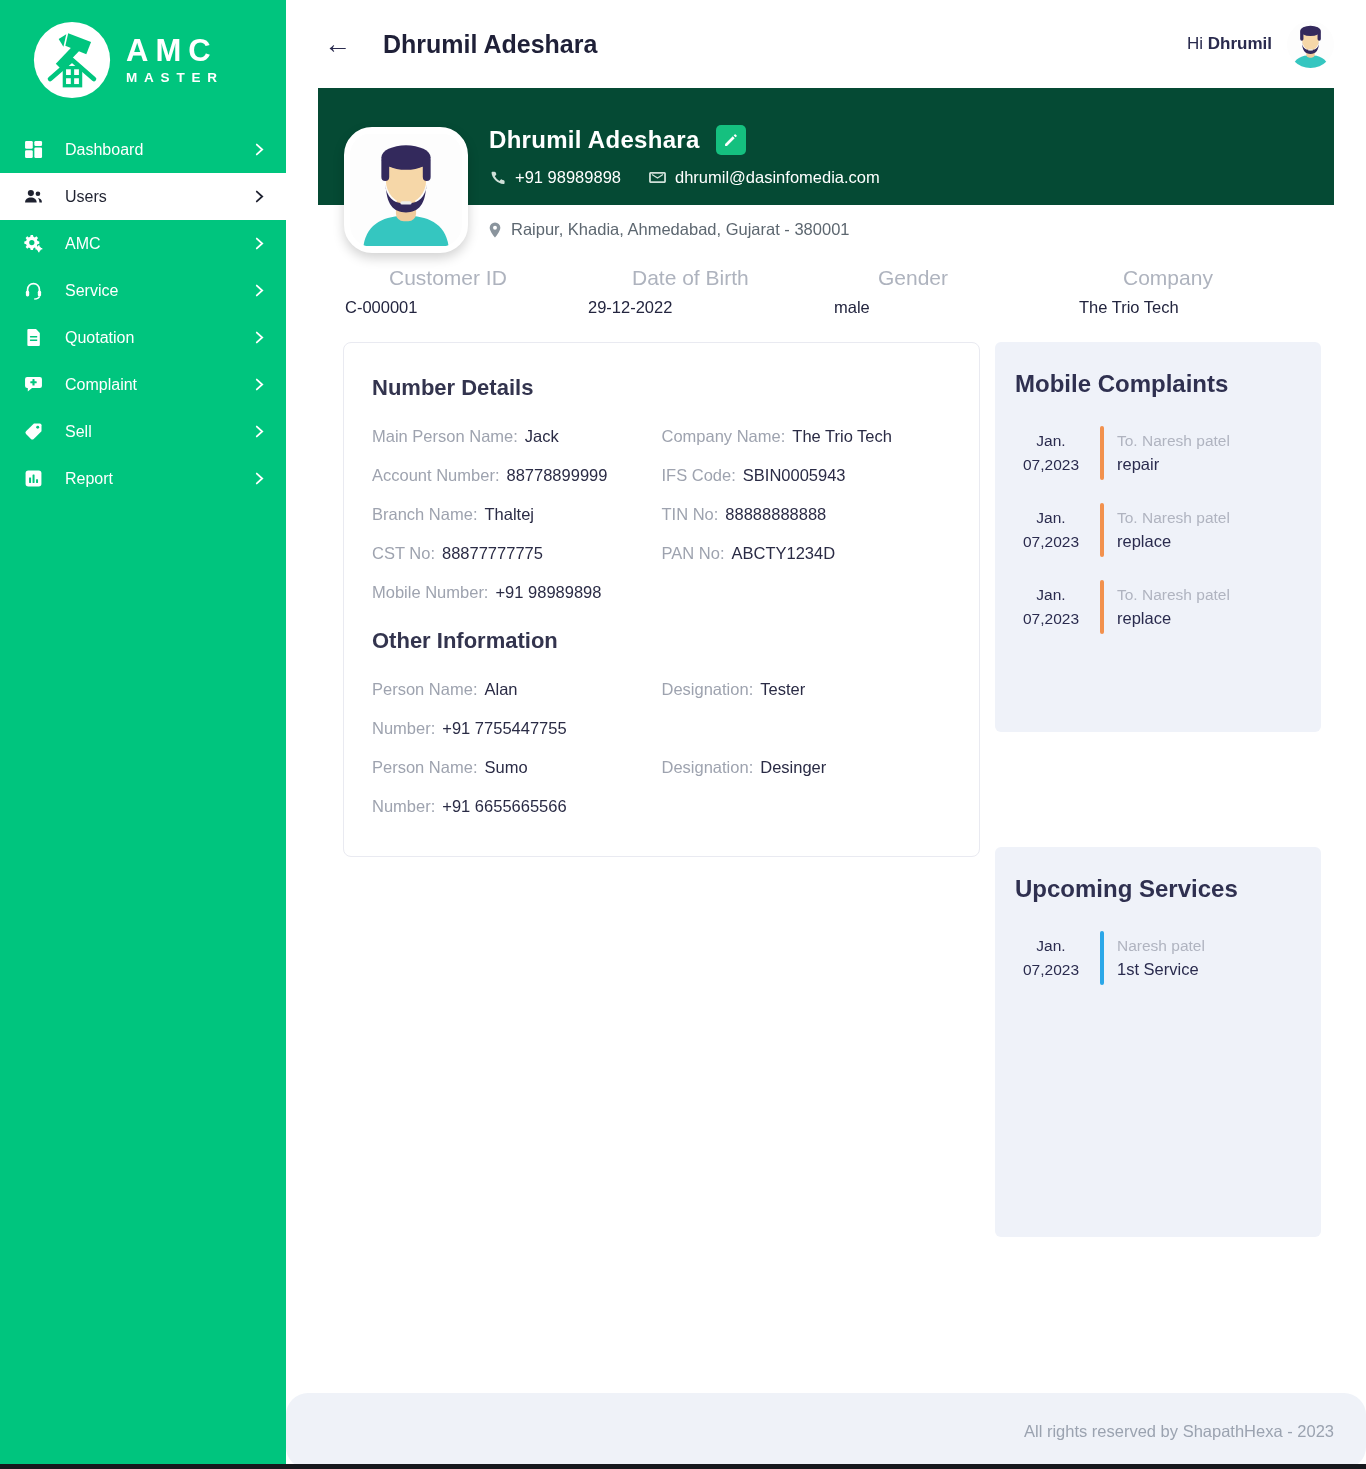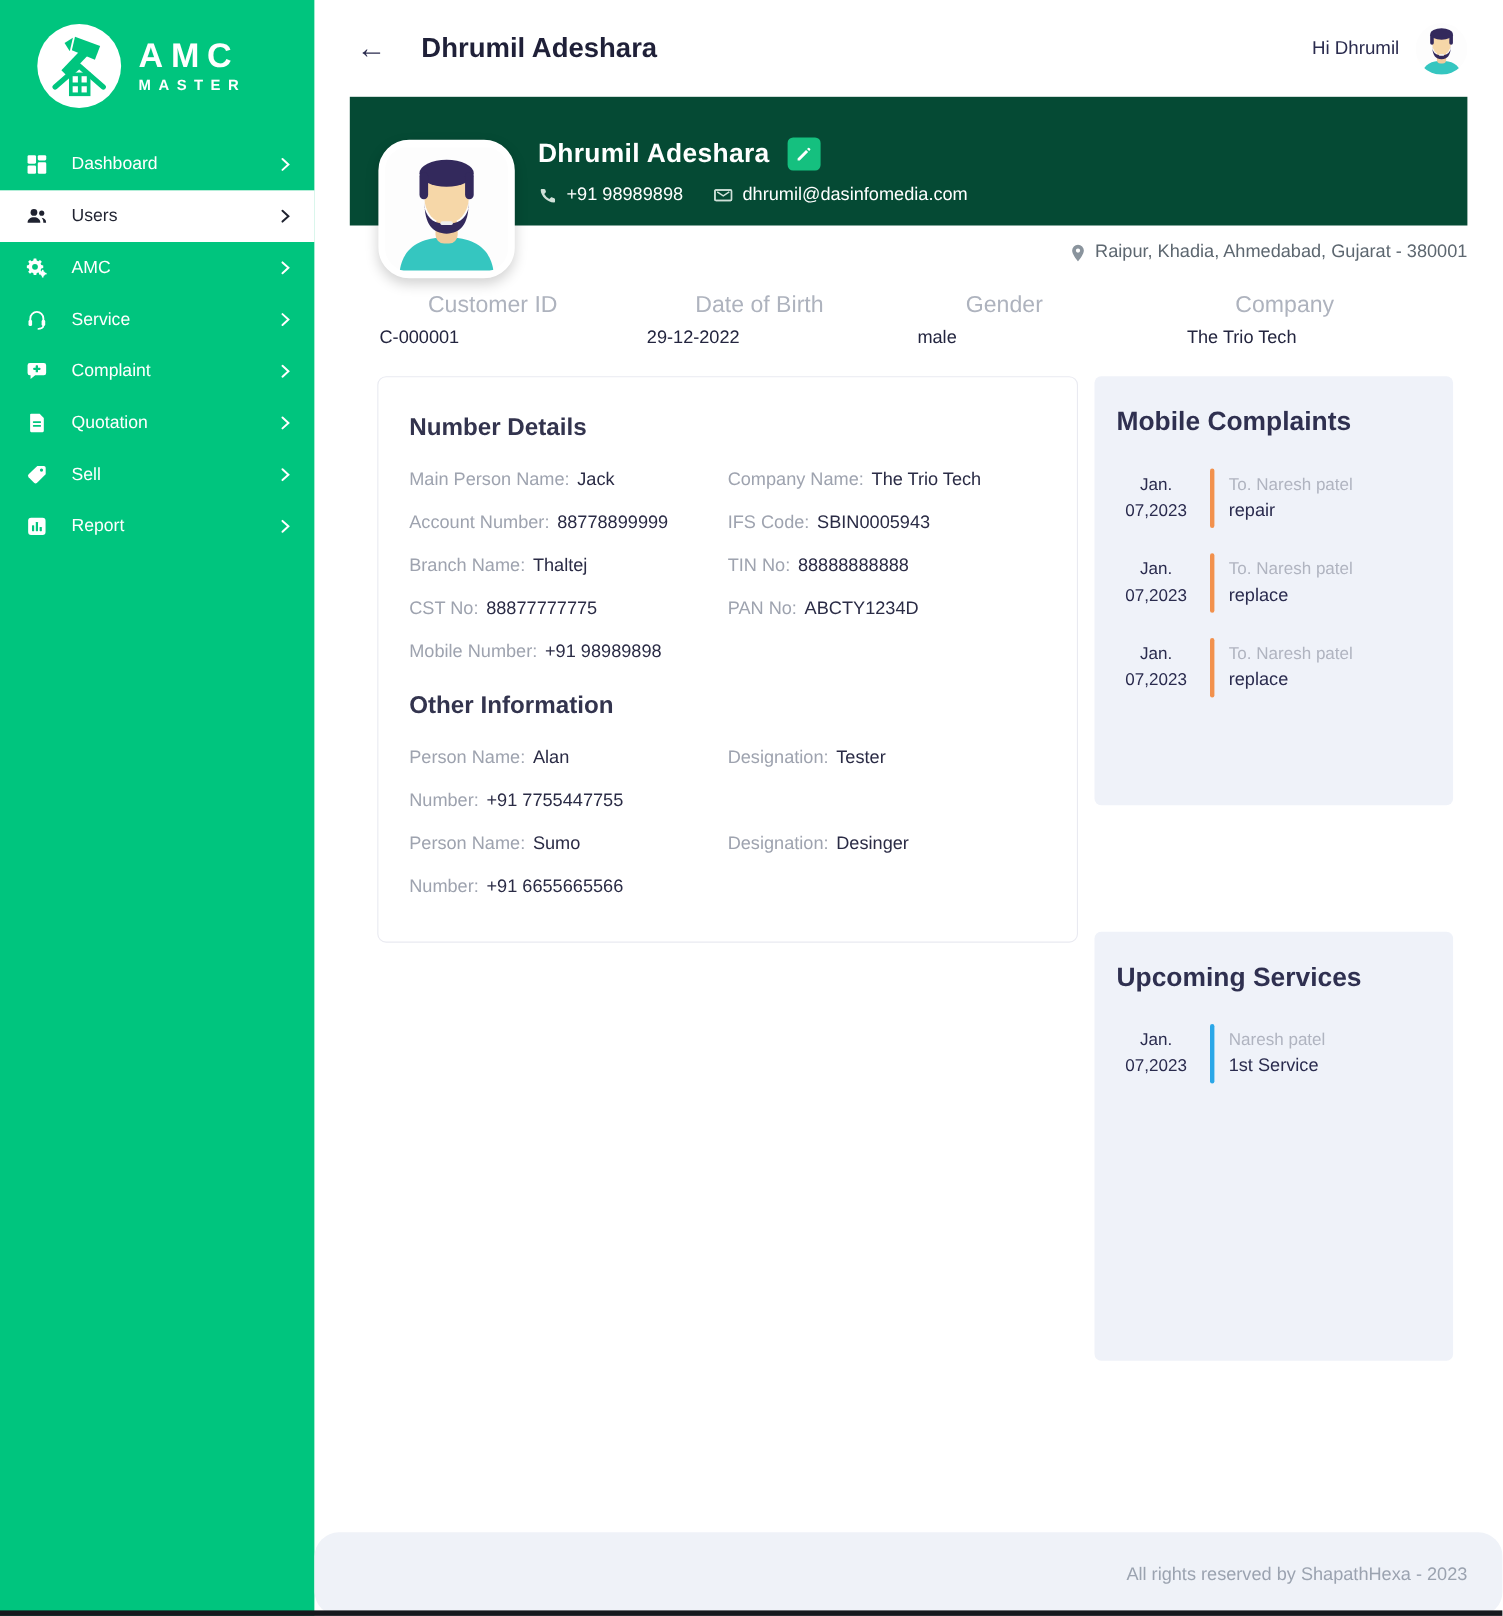--- a/index.html
+++ b/index.html
@@ -23,37 +23,37 @@
   .menu-item.active svg.mi { fill:#1F2230; }
   .menu-item.active .chev { stroke:#1F2230; }
   .icon-detail { fill:var(--sidebar-green,#00C57E); }
   
   .main { flex:1; display:flex; flex-direction:column; background:#fff; min-width:0; }
   .header { height:88px; flex:0 0 88px; display:flex; align-items:center; padding:0 32px; }
   .back-arrow { font-size:27px; color:#2A2B4E; margin-right:26px; cursor:pointer; line-height:1; background:none; border:none; font-family:inherit; }
   .page-title { font-size:25px; font-weight:700; color:#1F2038; }
   .header-right { margin-left:auto; display:flex; align-items:center; gap:15px; }
   .greeting { font-size:17px; color:#2A2B4E; }
-  .greeting .g-name { font-weight:400; }
+  .greeting .g-name { font-weight:700; }
   .header-avatar { width:47px; height:47px; border-radius:50%; overflow:hidden; cursor:pointer; background:#fff; }
   .header-avatar svg, .banner-avatar svg { width:100%; height:100%; display:block; }
   .content { flex:1; padding:0 32px; }
   
   .banner { height:117px; background:var(--banner-green,#054A34); position:relative; color:#fff; }
   .banner-avatar { position:absolute; left:26px; top:39px; width:124px; height:126px; border:6px solid #fff; border-radius:28px; overflow:hidden; background:#fff; box-shadow:0 5px 12px rgba(0,0,0,.18); }
   .banner-text { margin-left:171px; padding-top:37px; }
   .name-row { display:flex; align-items:center; gap:16px; }
   .profile-name { font-size:24px; font-weight:600; letter-spacing:.3px; }
   .edit-btn { width:30px; height:30px; border-radius:5px; background:var(--accent-green,#17C37F); border:none; display:flex; align-items:center; justify-content:center; cursor:pointer; }
   .edit-btn svg { width:15px; height:15px; fill:#fff; }
   .contact-row { display:flex; align-items:center; gap:9px; margin-top:13px; font-size:16.5px; }
   .contact-row .spacer { width:10px; }
   .c-icon { width:17px; height:17px; fill:#CFE0D8; }
   
-  .address-row { margin-left:169px; margin-top:15px; display:flex; align-items:center; gap:8px; color:#5D6770; font-size:16.5px;justify-content:flex-end; }
+  .address-row { margin-left:169px; margin-top:15px; display:flex; align-items:center; gap:8px; color:#5D6770; font-size:16.5px; }
   .pin-icon { width:16px; height:18px; fill:#8A949D; }
   
   .tabs-wrap { margin-top:21px; border-bottom:1px solid var(--border-gray,#E8E9F0); padding-left:26px; }
   .tabs { display:flex; gap:47px; }
   .tab { position:relative; padding-bottom:15px; font-size:14px; font-weight:700; letter-spacing:.4px; color:#9CA1AE; cursor:pointer; background:none; border:none; font-family:inherit; }
   .tab.active { color:var(--accent-green,#17C37F); }
   .tab.active::after { content:""; position:absolute; left:-13px; right:-13px; bottom:-1px; height:3px; border-radius:2px; background:var(--accent-green,#17C37F); }
   
   .summary { margin:27px 0 0 27px; display:grid; grid-template-columns:243px 246px 245px auto; }
   .sum-label { color:#AEB3BE; font-size:21px;margin-left:44px; }
@@ -150,36 +150,36 @@
           <rect x="13.1" y="9.2" width="3.1" height="5.4" rx="1.4"></rect>
           <path d="M13.9 14.4c-.3 1.2-1.9 1.9-4.2 2v1.3c3.3 0 5.3-1.1 5.7-3z"></path>
         </svg>
       <span>Service</span>
       <svg class="chev" viewBox="0 0 10 14" fill="none">
           <path d="M2 1.5l6 5.5-6 5.5" stroke-width="2" stroke-linecap="round"></path>
         </svg>
     </div>
     <div class="menu-item">
       <svg class="mi" viewBox="0 0 18 18">
+          <path d="M4.2 1h7.2l3.6 3.8V16a1 1 0 0 1-1 1H4.2a1 1 0 0 1-1-1V2a1 1 0 0 1 1-1z"></path>
+          <rect class="icon-detail" x="5.6" y="7.6" width="7" height="1.4" rx=".4"></rect>
+          <rect class="icon-detail" x="5.6" y="10.8" width="7" height="1.4" rx=".4"></rect>
+        </svg>
+      <span>Quotation</span>
+      <svg class="chev" viewBox="0 0 10 14" fill="none">
+          <path d="M2 1.5l6 5.5-6 5.5" stroke-width="2" stroke-linecap="round"></path>
+        </svg>
+    </div>
+    <div class="menu-item">
+      <svg class="mi" viewBox="0 0 18 18">
           <path d="M3 1.8h12a2 2 0 0 1 2 2v6.6a2 2 0 0 1-2 2H7.6L3.6 15.6v-3.2H3a2 2 0 0 1-2-2V3.8a2 2 0 0 1 2-2z"></path>
           <rect class="icon-detail" x="8" y="3.9" width="2" height="6" rx=".5"></rect>
           <rect class="icon-detail" x="6" y="5.9" width="6" height="2" rx=".5"></rect>
         </svg>
       <span>Complaint</span>
-      <svg class="chev" viewBox="0 0 10 14" fill="none">
-          <path d="M2 1.5l6 5.5-6 5.5" stroke-width="2" stroke-linecap="round"></path>
-        </svg>
-    </div>
-    <div class="menu-item">
-      <svg class="mi" viewBox="0 0 18 18">
-          <path d="M4.2 1h7.2l3.6 3.8V16a1 1 0 0 1-1 1H4.2a1 1 0 0 1-1-1V2a1 1 0 0 1 1-1z"></path>
-          <rect class="icon-detail" x="5.6" y="7.6" width="7" height="1.4" rx=".4"></rect>
-          <rect class="icon-detail" x="5.6" y="10.8" width="7" height="1.4" rx=".4"></rect>
-        </svg>
-      <span>Quotation</span>
       <svg class="chev" viewBox="0 0 10 14" fill="none">
           <path d="M2 1.5l6 5.5-6 5.5" stroke-width="2" stroke-linecap="round"></path>
         </svg>
     </div>
     <div class="menu-item">
       <svg class="mi" viewBox="0 0 18 18">
           <path d="M9.4 1.5H15a1.6 1.6 0 0 1 1.6 1.6v5.6l-7.4 7.3a1.9 1.9 0 0 1-2.6 0l-4.7-4.7a1.9 1.9 0 0 1 0-2.6z"></path>
           <circle class="icon-detail" cx="13" cy="5" r="1.4"></circle>
         </svg>
       <span>Sell</span>

